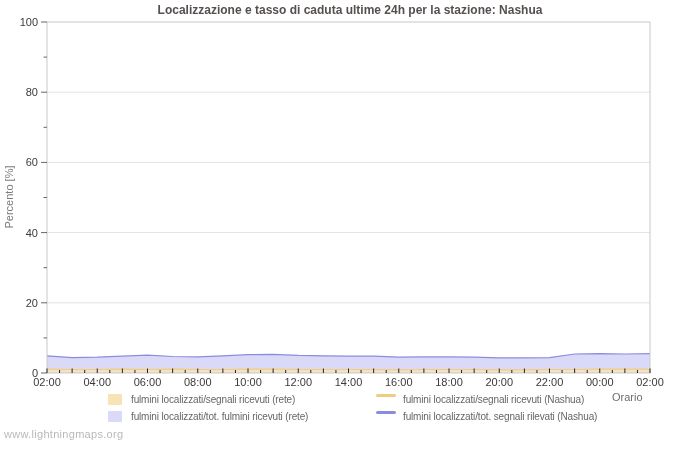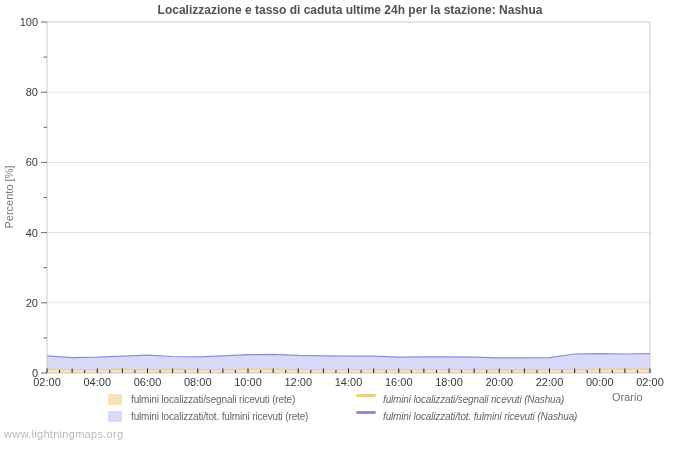--- a/index.html
+++ b/index.html
@@ -15,21 +15,21 @@
   svg text{font-family:"Liberation Sans","DejaVu Sans",sans-serif;}
   .y-axis-title{
     position:absolute;left:-56px;top:191px;width:130px;text-align:center;
     transform:rotate(-90deg);font-size:11px;color:#7a7a7a;
   }
   .x-axis-title{
     position:absolute;left:612px;top:391px;font-size:11px;color:#6e6e6e;text-align:center;
   }
   .legend-col{position:absolute;}
   .legend-col-left{left:108px;top:394px;}
-  .legend-col-right{left:356px;top:394px;font-style:italic;}
+  .legend-col-right{left:376px;top:394px;}
   .legend-row{display:flex;align-items:flex-start;height:17px;}
   .legend-swatch-fill{width:14px;height:11px;margin-right:9px;flex:0 0 auto;border-radius:1px;}
   .legend-swatch-line{width:20px;height:3px;margin-right:7px;flex:0 0 auto;border-radius:2px;}
   .legend-label{font-size:10px;color:#666;letter-spacing:-0.15px;white-space:nowrap;}
   .watermark{
     position:absolute;left:4px;top:428px;font-size:11px;color:#b9b9b9;letter-spacing:0.3px;
   }
 </style>
 </head>
 <body>
@@ -141,18 +141,18 @@
         <span class="legend-label">fulmini localizzati/tot. fulmini ricevuti (rete)</span>
       </div>
     </div>
   <div class="legend-col legend-col-right" id="legend-right">
       <div class="legend-row">
         <span class="legend-swatch-line" style="background: rgb(240, 204, 128);"></span>
         <span class="legend-label">fulmini localizzati/segnali ricevuti (Nashua)</span>
       </div>
       <div class="legend-row">
         <span class="legend-swatch-line" style="background: rgb(140, 140, 222);"></span>
-        <span class="legend-label">fulmini localizzati/tot. fulmini ricevuti (Nashua)</span>
+        <span class="legend-label">fulmini localizzati/tot. segnali rilevati (Nashua)</span>
       </div>
     </div>
 
   <div class="watermark">www.lightningmaps.org</div>
 </div>
 
 </body></html>

